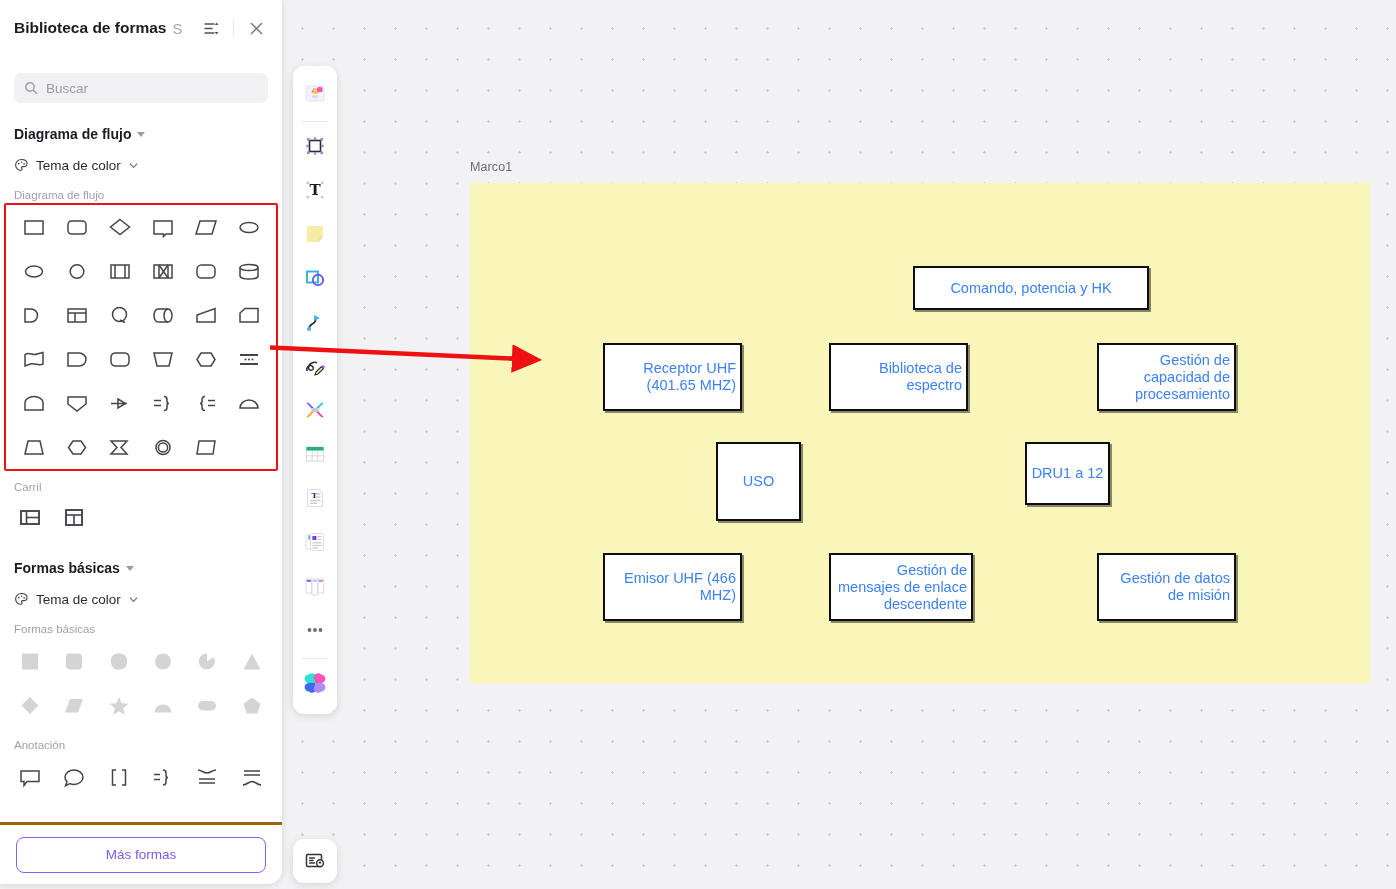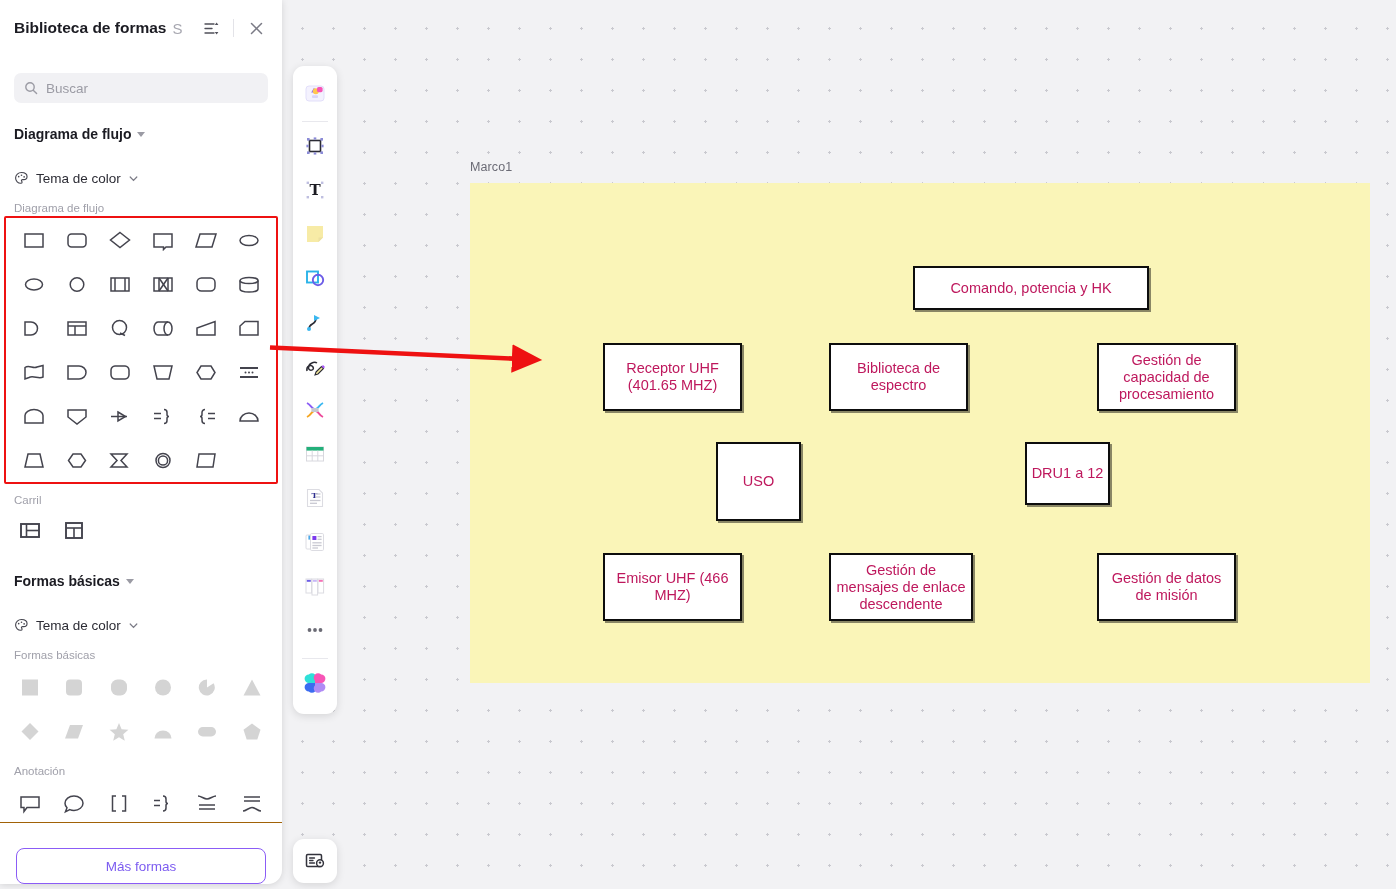--- a/index.html
+++ b/index.html
@@ -24,22 +24,22 @@
   }
   #frame{
     position:absolute; left:470px; top:183px; width:900px; height:500px;
     background:#faf5b8;
   }
   .node{
     position:absolute;
     background:#ffffff;
     border:2.4px solid #0d0d0d;
     display:flex; align-items:center; justify-content:center;
-    text-align:center;
-    font-size:14.5px; color:#be185d; line-height:17px;
+    text-align:right;
+    font-size:14.5px; color:#3b82f6; line-height:17px;
     padding:2px 4px;
     box-shadow:2px 2px 0 rgba(0,0,0,.45);
   }
 
   
   #panel{
     position:absolute; left:0; top:0; width:282px; height:884px;
     background:#fff;
     border-radius:0 0 14px 0;
     box-shadow:0 1px 7px rgba(0,0,0,.13);
@@ -70,42 +70,42 @@
 
   .group-title-row{
     display:flex; align-items:center; gap:6px;
     padding:0 14px; height:26px; margin-top:4px; cursor:pointer;
   }
   .group-title{ font-size:14px; font-weight:bold; color:#1b1b22; }
   .caret-sm{ width:0;height:0;border-left:4px solid transparent;border-right:4px solid transparent;border-top:5px solid #9b9ba4; }
 
   .theme-row{
     display:flex; align-items:center; gap:7px;
-    padding:0 14px; height:28px; margin-top:17px; cursor:pointer;
+    padding:0 14px; height:28px; margin-top:4px; cursor:pointer;
   }
   .theme-label{ font-size:13.5px; color:#2c2c35; }
 
   .sub-label{ font-size:11.5px; color:#a0a0aa; padding:0 14px; margin-top:10px; margin-bottom:2px; }
 
   .shape-grid{ display:grid; grid-template-columns:repeat(6,1fr); padding:4px 8px 0; }
   .shape-cell{
     height:44px; display:flex; align-items:center; justify-content:center; cursor:pointer; border-radius:5px;
   }
 
   #flow-grid-wrap{ position:relative; margin:0 4px; }
   #flow-highlight{
     position:absolute; left:0; top:0; right:0; bottom:0;
     border:2.5px solid #ee1111; border-radius:2px; pointer-events:none;
   }
 
   .lane-grid{ display:grid; grid-template-columns:repeat(6,1fr); padding:2px 8px 0; }
 
   #panel-footer{
-    flex:0 0 62px; border-top:1px solid #a16207;
-    display:flex; align-items:flex-end; justify-content:center;
+    flex:0 0 62px; border-top:3px solid #a16207;
+    display:flex; align-items:center; justify-content:center;
   }
   #more-shapes-btn{
     width:250px; height:36px; border:1.4px solid #8b5cf6; border-radius:8px;
     background:#fff; color:#7c5cf0; font-size:13.5px;
     font-family:"Liberation Sans", sans-serif; cursor:pointer;
     display:flex; align-items:center; justify-content:center;
   }
 
   
   #toolbar{

